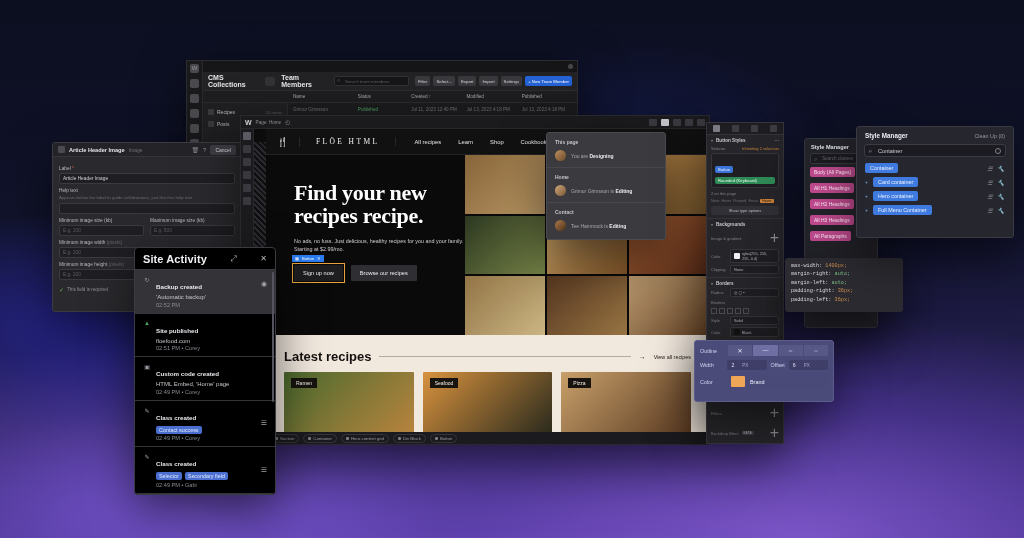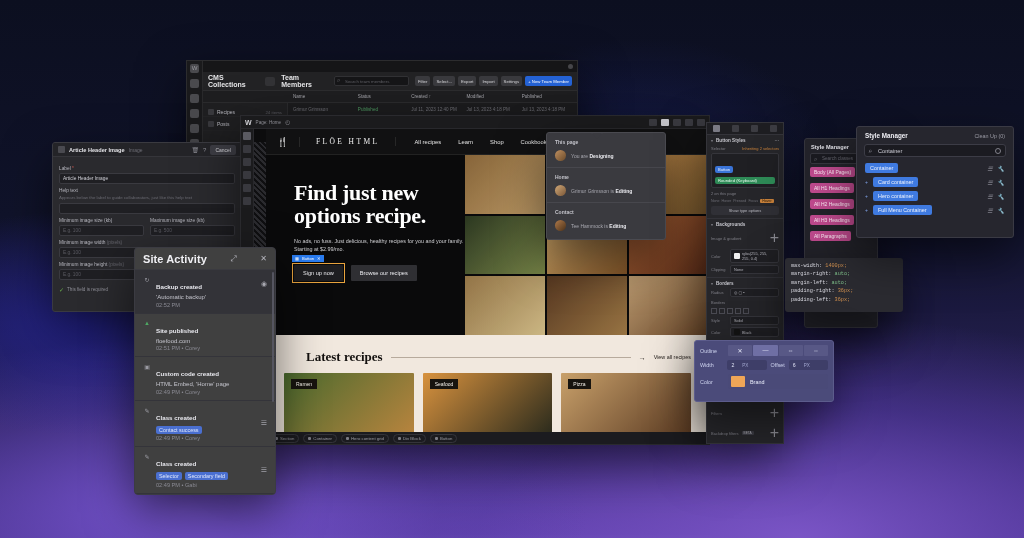--- a/index.html
+++ b/index.html
@@ -75,21 +75,21 @@
   #field .inp { height:11px;background:#1f1f23;border:1px solid #3a3a40;border-radius:2px;
                 font-size:4.8px;color:#cfcfd6;line-height:10px;padding:0 3px;}
   #field .inp.ph { color:#5a5a62; }
   #field .helptext { color:#6a6a72;font-size:4.4px;margin:1px 0 2px;line-height:1.35;}
   #field .two { display:flex;gap:6px;}
   #field .two > div { flex:1; }
   #field .reqrow { display:flex;align-items:center;gap:3px;margin-top:6px;color:#8e8e96;font-size:4.6px;}
   #field .reqrow .chk { color:#6ab04c; font-size:6px; }
 
   
-  #activity { left:134px; top:247px; width:142px; height:248px; background:#404040; border:1px solid #3b3b42;
+  #activity { left:134px; top:247px; width:142px; height:248px; background:#000000; border:1px solid #3b3b42;
               border-radius:4px;}
   #activity .ahead { height:22px; display:flex; align-items:center; padding:0 8px; border-bottom:1px solid #3a3a40;}
   #activity .ahead .t { color:#f0f0f4; font-size:11px; font-weight:600; letter-spacing:0.1px;}
   #activity .ahead .ic { margin-left:auto; color:#b5b5bd; font-size:8px; padding-left:7px; }
   #activity .item { padding:5px 8px; border-bottom:1px solid #34343a; position:relative; display:flex; gap:5px;}
   #activity .item.first { background:#333338; }
   #activity .gi { width:8px; font-size:6px; color:#9a9aa2; flex:none; padding-top:1px; text-align:center;}
   #activity .gi.green { color:#4ea863; }
   #activity .ti { color:#e8e8ee; font-size:6.2px; font-weight:700; }
   #activity .de { color:#c4c4cc; font-size:6px; margin-top:1px; }
@@ -141,21 +141,21 @@
   .hero .btn { background:#2f2f33; color:#ececf0; font-size:5.6px; padding:5px 9px; border-radius:1px;}
   .hero .btnwrap { position:relative; }
   .hero .btnwrap .sel { position:absolute; left:-2px; top:-2px; right:-2px; bottom:-2px;
                         border:1.3px solid #e8a33d; }
   .hero .btnwrap .tag { position:absolute; left:-2px; top:-10px; background:#2a7cf0; color:#fff;
                         font-size:4.2px; padding:1px 3px; display:flex; gap:3px; align-items:center;}
   .hero .btnwrap .btn { background:#1e1e21; }
 
   .latest { position:absolute; left:25px; top:219px; right:0; bottom:12px; background:#f1e8de; overflow:hidden;}
   .latest .lh { display:flex; align-items:center; gap:8px; padding:14px 18px 8px;}
-  .latest .lh h2 { font-family:Liberation Serif, serif; font-size:13px; color:#14110f; font-weight:700;margin-left:22px;}
+  .latest .lh h2 { font-family:Liberation Sans, sans-serif; font-size:13px; color:#14110f; font-weight:700;}
   .latest .lh .line { flex:1; height:1px; background:#b7aa9c;}
   .latest .lh .va { font-size:5.4px; color:#2a2420;}
   .latest .lh .arrow { font-size:7px; color:#2a2420;}
   .latest .cards { display:flex; gap:9px; padding:0 18px;}
   .latest .card { flex:1; height:62px; border-radius:1px; position:relative; overflow:hidden;}
   .latest .card .lab { position:absolute; left:7px; top:6px; background:#17140f; color:#f3efe8;
                        font-size:5px; padding:2px 5px;}
   #designer .crumbs { position:absolute; left:25px; right:0; bottom:0; height:12px; background:#1b1b1f;
                       display:flex; align-items:center; gap:4px; padding:0 4px;}
   #designer .crumbs .c { display:flex;align-items:center;gap:2px;border:1px solid #34343a;border-radius:6px;
@@ -414,22 +414,22 @@
       <div style="background:linear-gradient(135deg,#c08a4a,#7a5a2e)"></div>
       <div style="background:linear-gradient(135deg,#2e3a22,#7c8a4a)"></div>
       <div style="background:linear-gradient(135deg,#d8b070,#8a5a2a)"></div>
       <div style="background:linear-gradient(135deg,#b86a3a,#5a2c18)"></div>
       <div style="background:linear-gradient(135deg,#9a7a4a,#d6c08a)"></div>
       <div style="background:linear-gradient(135deg,#5a3a22,#a07a46)"></div>
       <div style="background:linear-gradient(135deg,#c4a276,#6a4628)"></div>
     </div>
     <div class="copy">
       <h1>
-        <span>Find just new</span><br>
-        <span>options recipe.</span>
+        <span>Find your new</span><br>
+        <span>recipes recipe.</span>
       </h1>
       <p>No ads, no fuss. Just delicious, healthy recipes for you and your family. Starting at $2.99/mo.</p>
       <div class="btnrow">
         <div class="btnwrap">
           <div class="tag">
             <span>▦</span>
             <span>Button</span>
             <span>✕</span>
           </div>
           <div class="btn">Sign up now</div>

